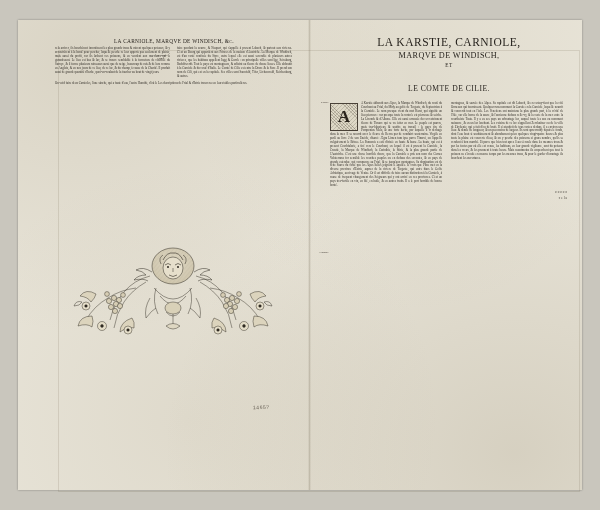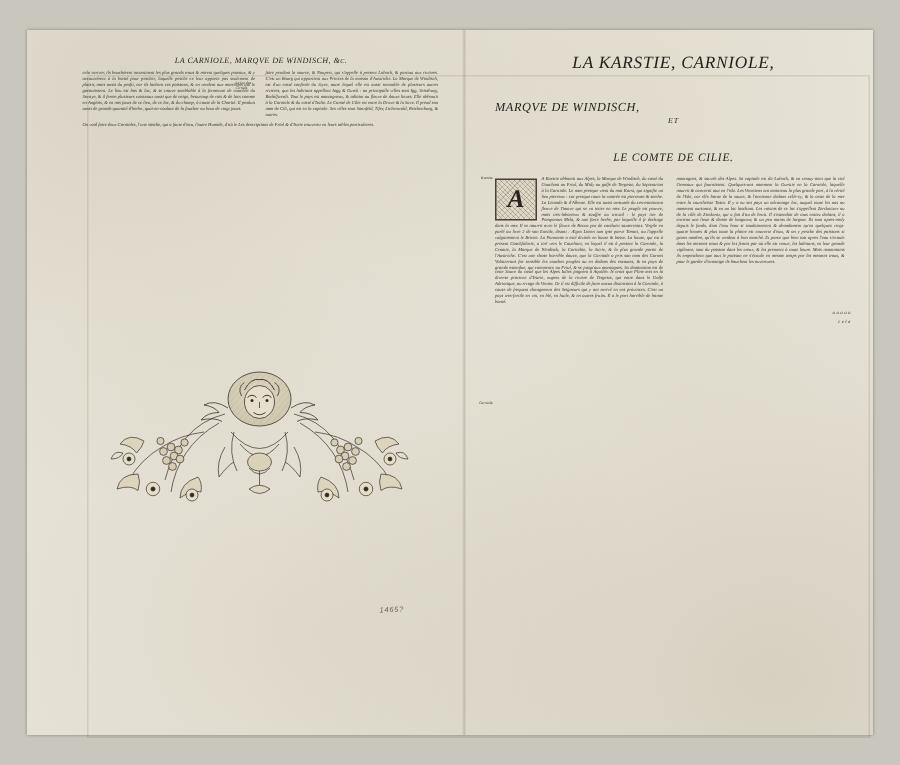--- a/index.html
+++ b/index.html
@@ -5,21 +5,20 @@
   html,body{margin:0;padding:0;}
   body{
     width:600px;height:510px;
     background:#c9c6bd;
     font-family:"Liberation Serif", serif;
     overflow:hidden;
   }
   #page{
     position:absolute;left:0;top:0;width:600px;height:510px;
     background:#c9c6bd;
-    font-style:italic;
   }
   
   .sheet{
     position:absolute;
     left:18px;top:20px;width:564px;height:470px;
     background:#e8e4d8;
     box-shadow:0 0 2px rgba(0,0,0,.35);
   }
   .sheet:before{
     
@@ -69,22 +68,22 @@
   .engraving svg{display:block;width:100%;height:100%;}
   
   .right-col{
     position:absolute;left:330px;top:36px;width:238px;
   }
   .title1{
     font-size:11.5px;letter-spacing:.5px;text-align:center;color:#231f1a;
     font-variant:small-caps;line-height:1.15;white-space:nowrap;
   }
   .title2{
-    font-size:8.2px;letter-spacing:.4px;color:#231f1a;
-    font-variant:small-caps;margin-top:18px;
+    font-size:8.2px;letter-spacing:.4px;text-align:center;color:#231f1a;
+    font-variant:small-caps;margin-top:2px;
   }
   .title3{
     font-size:5.2px;letter-spacing:.6px;text-align:center;color:#231f1a;
     margin-top:2px;font-variant:small-caps;
   }
   .title4{
     font-size:7.6px;letter-spacing:.5px;text-align:center;color:#231f1a;
     margin-top:16px;font-variant:small-caps;
   }
   .rcols{display:flex;gap:9px;margin-top:9px;position:relative;}

